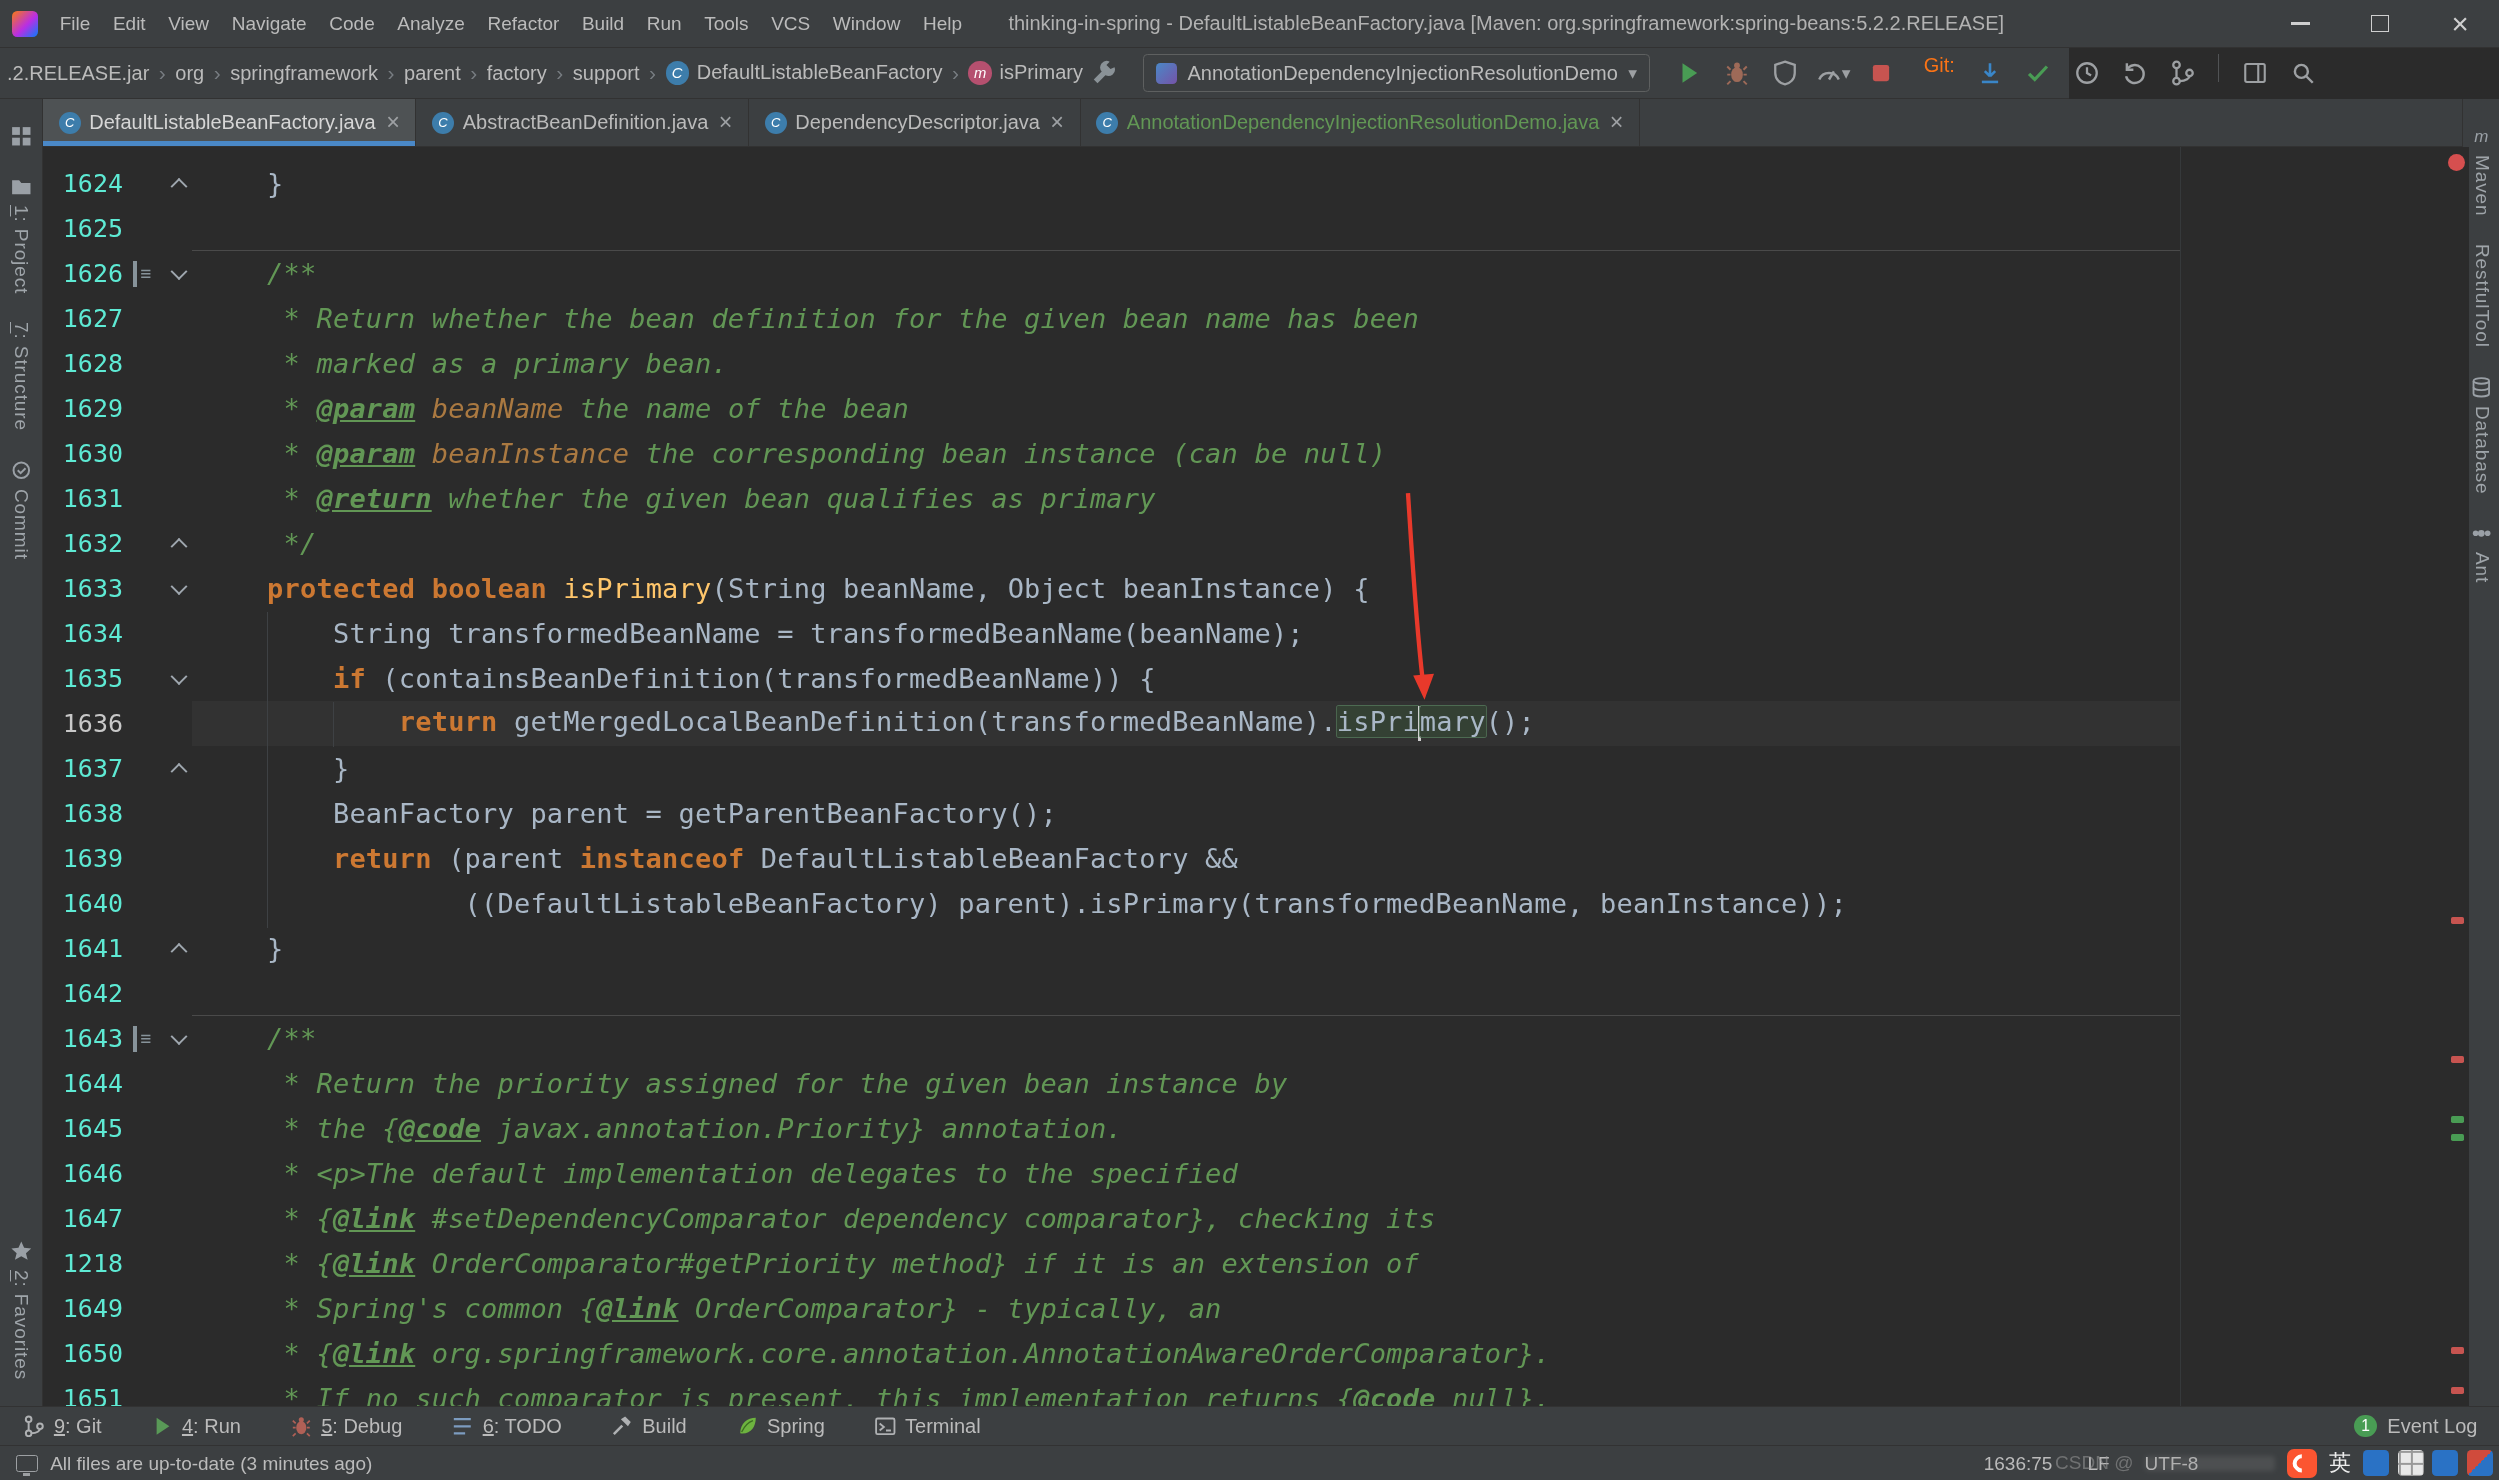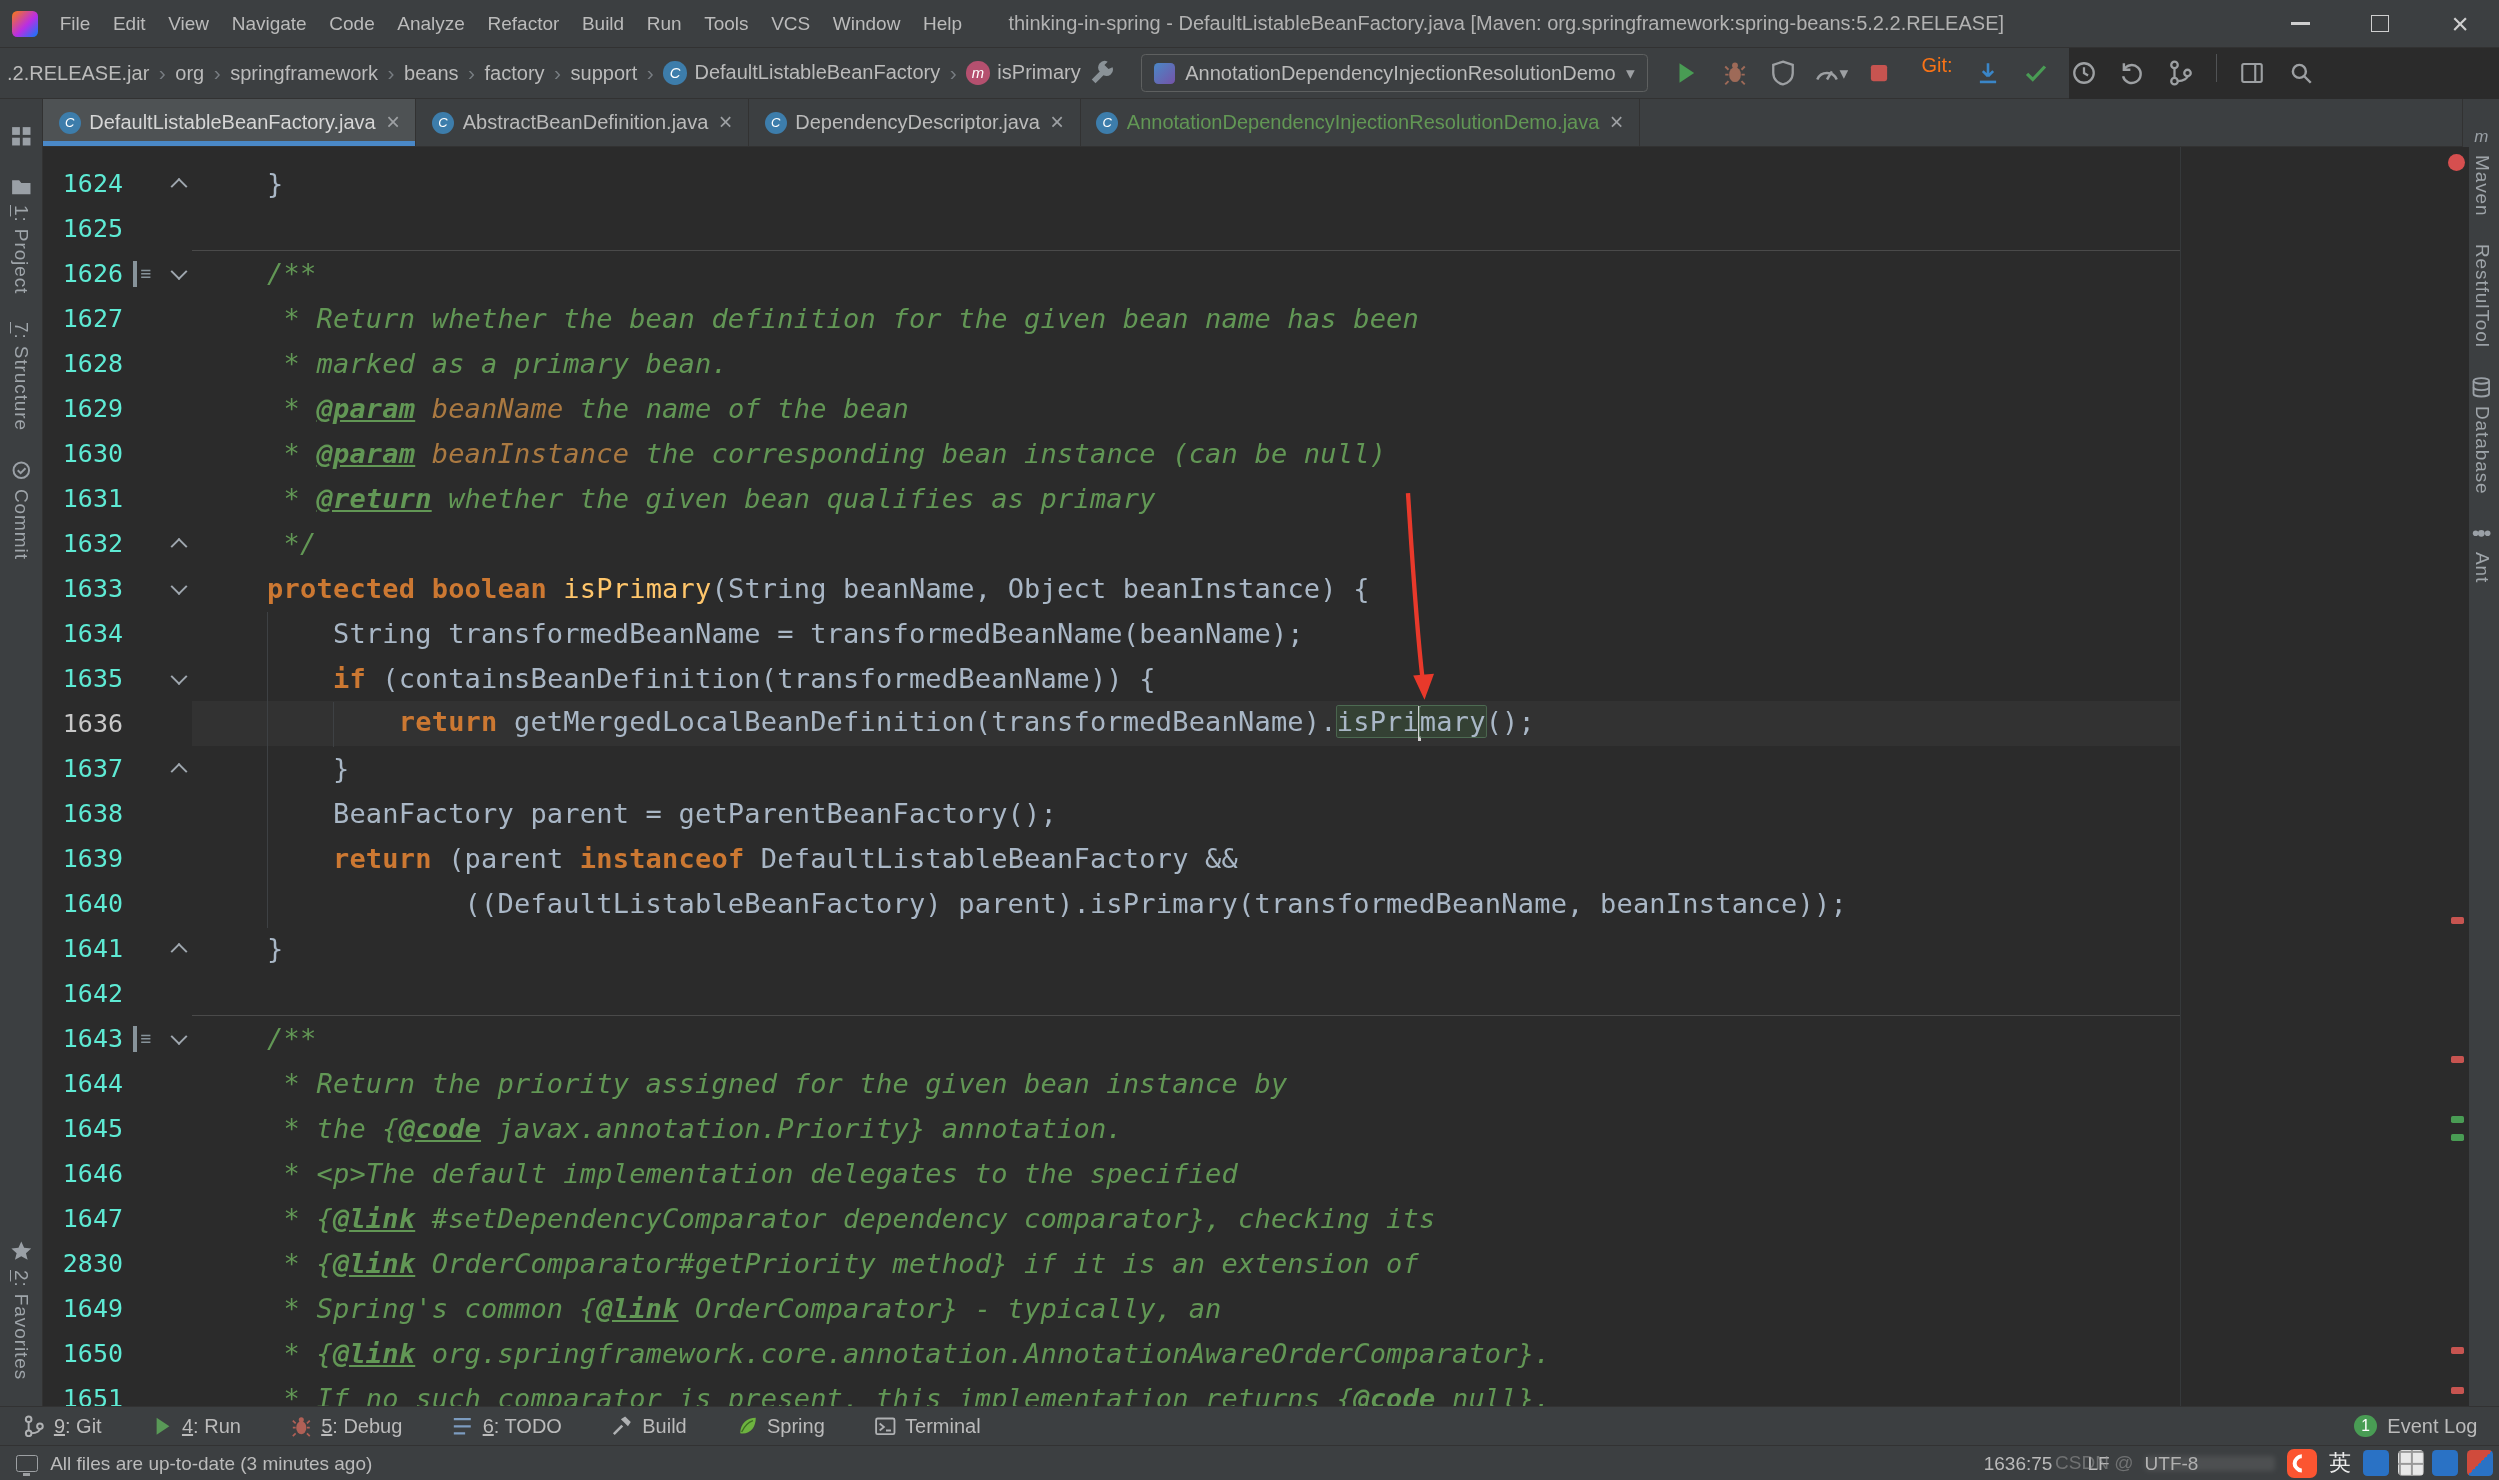--- a/index.html
+++ b/index.html
@@ -207,21 +207,21 @@
       <span class="crumb-sep">›</span>
       <span class="crumb">
         <span>org</span>
       </span>
       <span class="crumb-sep">›</span>
       <span class="crumb">
         <span>springframework</span>
       </span>
       <span class="crumb-sep">›</span>
       <span class="crumb">
-        <span>beans</span>
+        <span>parent</span>
       </span>
       <span class="crumb-sep">›</span>
       <span class="crumb">
         <span>factory</span>
       </span>
       <span class="crumb-sep">›</span>
       <span class="crumb">
         <span>support</span>
       </span>
       <span class="crumb-sep">›</span>
@@ -627,21 +627,21 @@
         <span class="gslot2"></span>
         <span class="code"><span class="tk-c">     * &lt;p&gt;The default implementation delegates to the specified</span></span>
       </div>
       <div class="line">
         <span class="ln">1647</span>
         <span class="gslot1"></span>
         <span class="gslot2"></span>
         <span class="code"><span class="tk-c">     * {</span><span class="tk-dt">@link</span><span class="tk-c"> #setDependencyComparator dependency comparator}, checking its</span></span>
       </div>
       <div class="line">
-        <span class="ln">2830</span>
+        <span class="ln">1218</span>
         <span class="gslot1"></span>
         <span class="gslot2"></span>
         <span class="code"><span class="tk-c">     * {</span><span class="tk-dt">@link</span><span class="tk-c"> OrderComparator#getPriority method} if it is an extension of</span></span>
       </div>
       <div class="line">
         <span class="ln">1649</span>
         <span class="gslot1"></span>
         <span class="gslot2"></span>
         <span class="code"><span class="tk-c">     * Spring's common {</span><span class="tk-dt">@link</span><span class="tk-c"> OrderComparator} - typically, an</span></span>
       </div>

